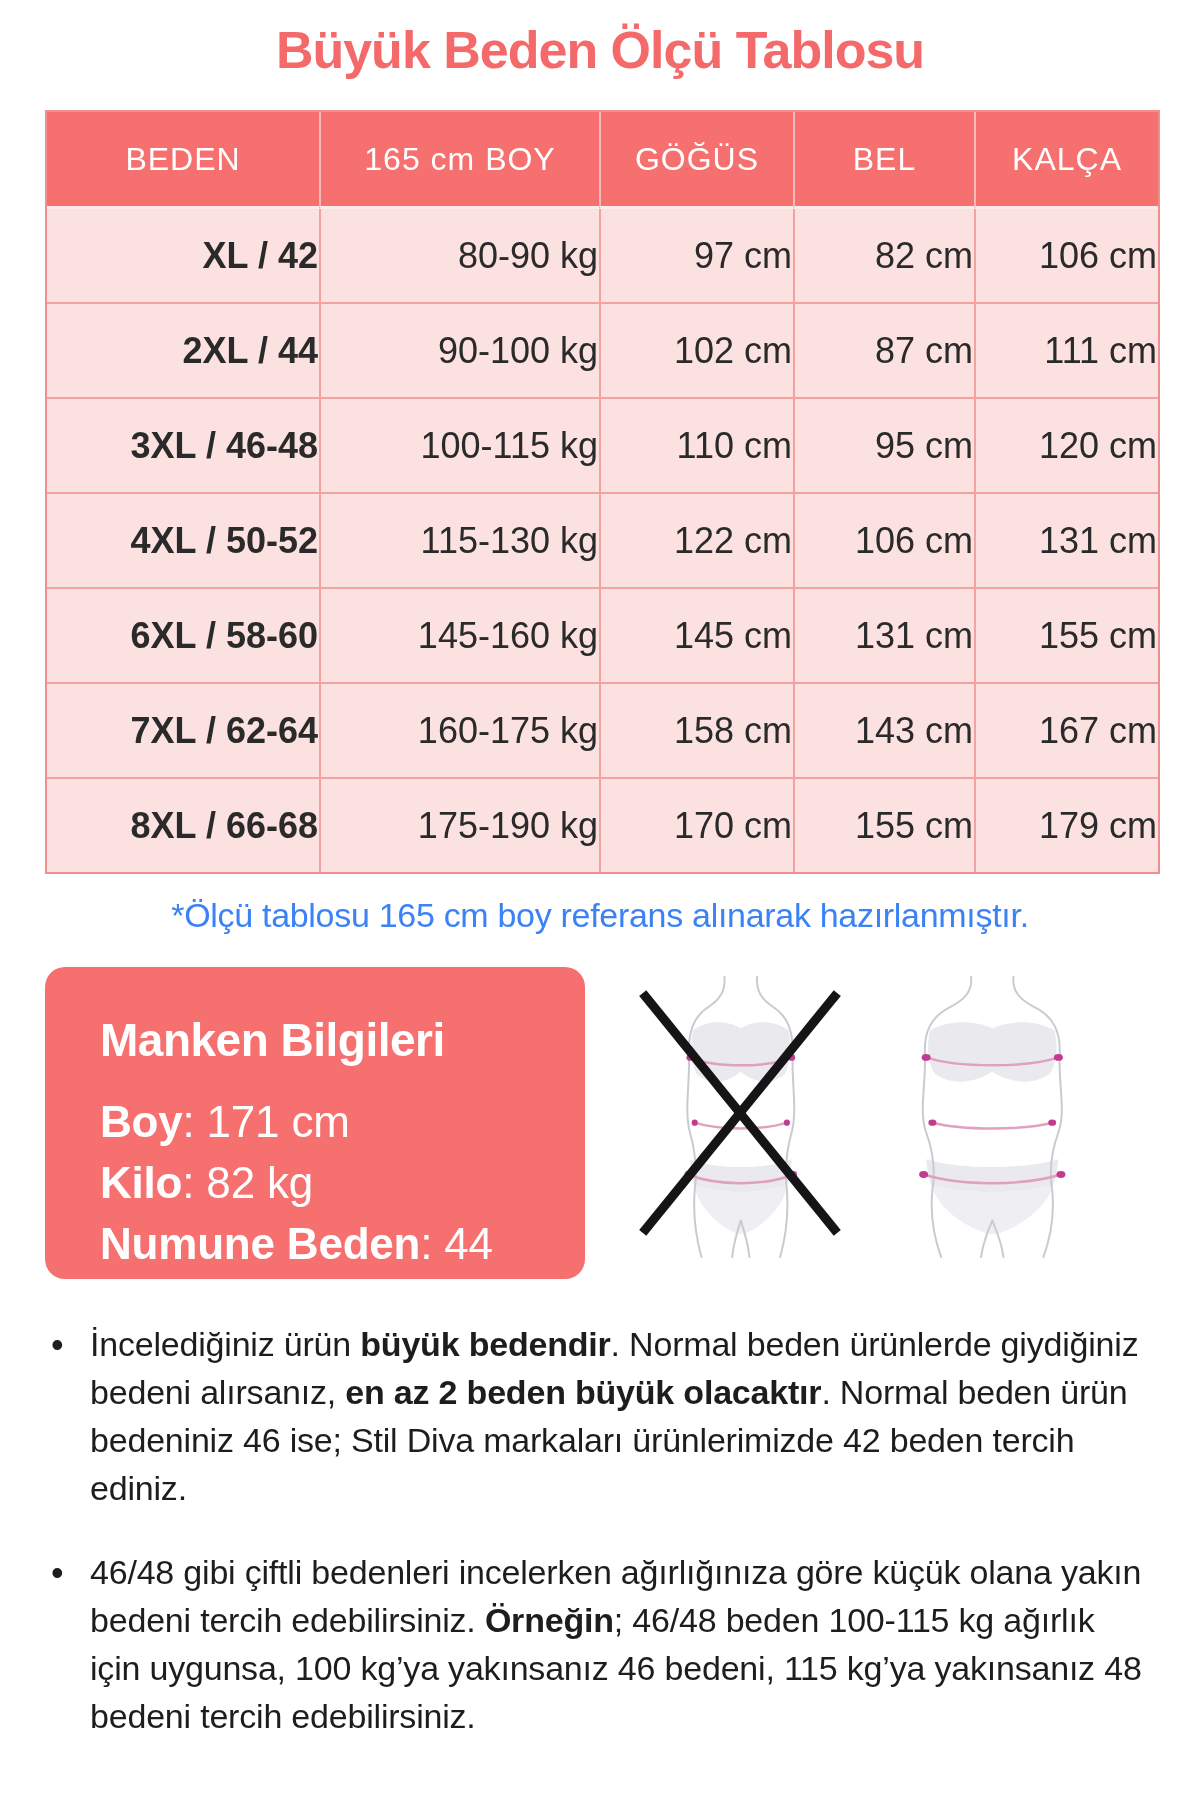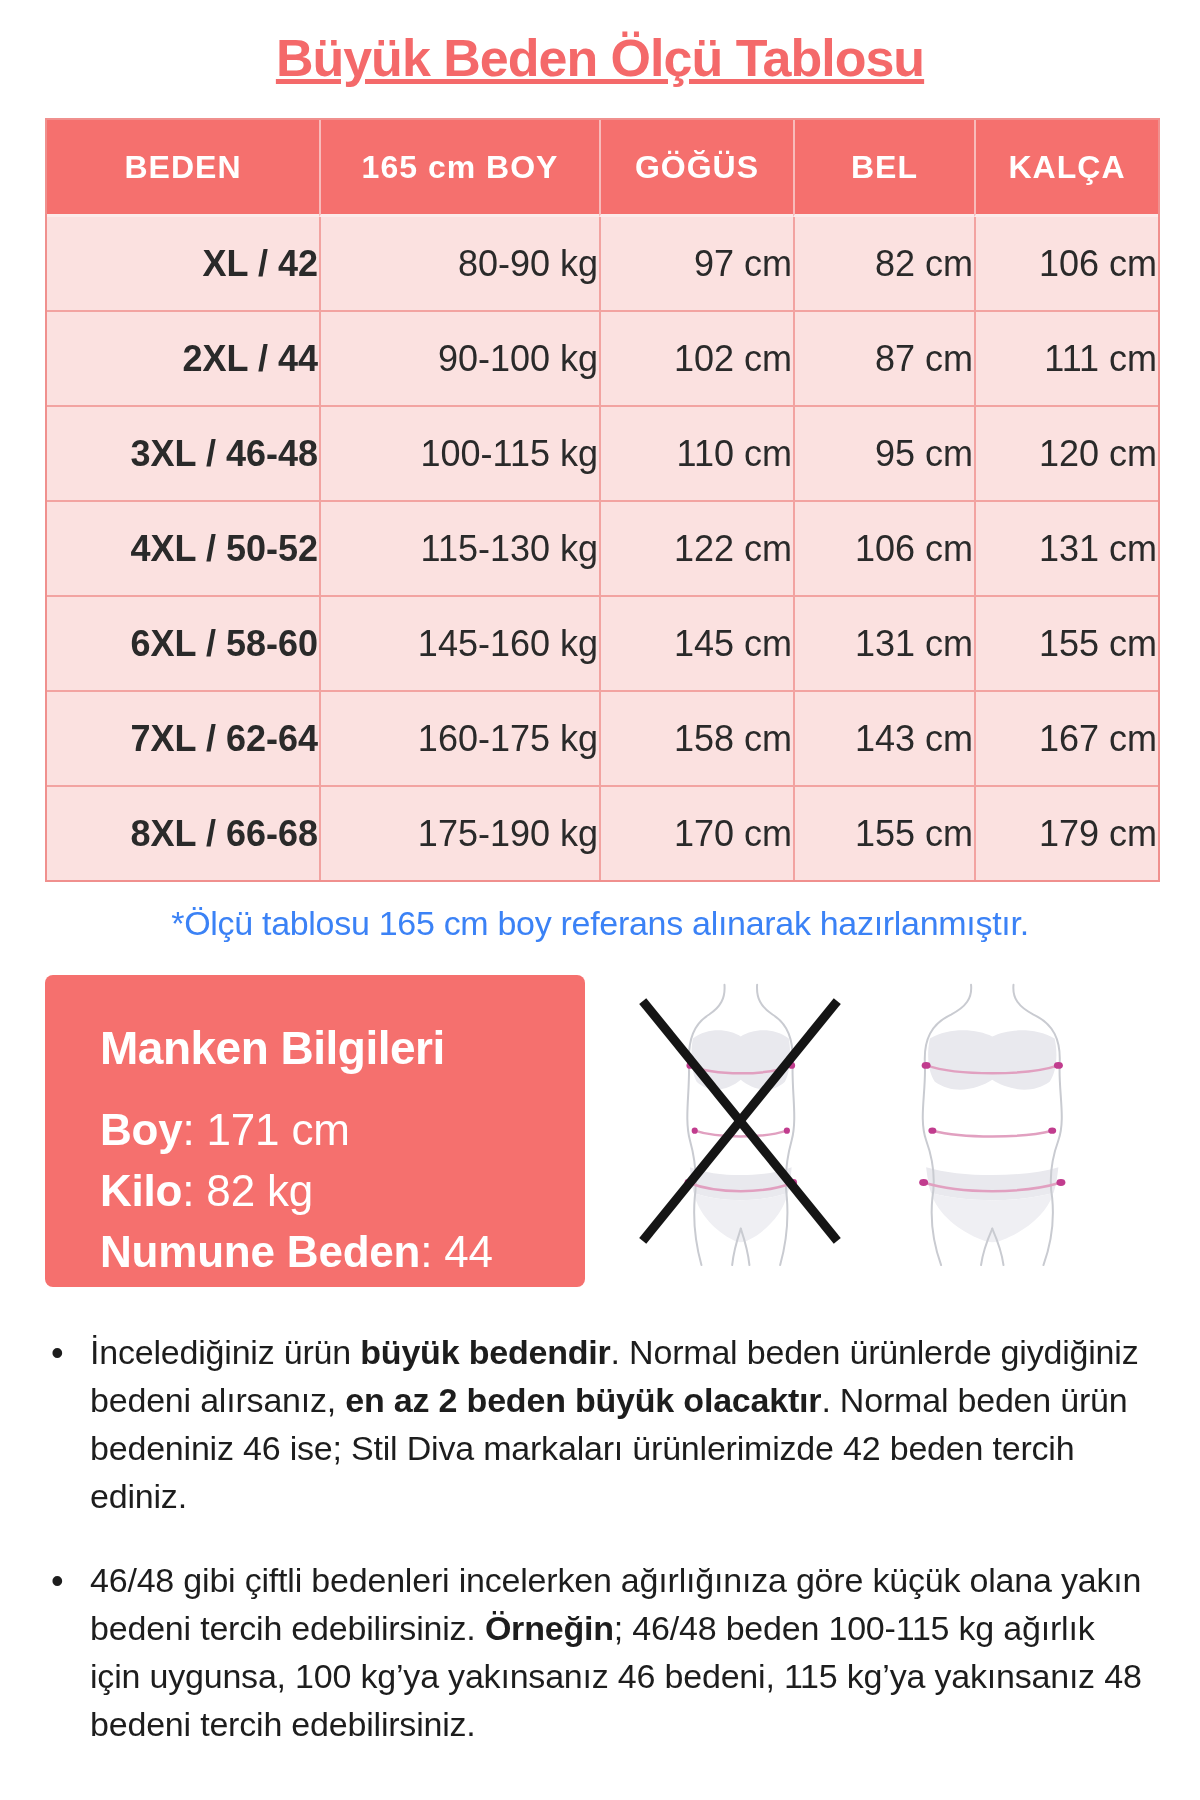--- a/index.html
+++ b/index.html
@@ -9,44 +9,43 @@
     height: 1800px;
     margin: 0 auto;
     background: #ffffff;
     overflow: hidden;
     font-family: "Liberation Sans", "DejaVu Sans", sans-serif;
     color: #222;
   }
   
   .page-title {
     margin: 0;
-    padding-top: 28px;
+    padding-top: 20px;
     text-align: center;
     font-size: 52px;
     font-weight: bold;
     letter-spacing: -1px;
     color: #F4696A;
-    text-decoration: underline;
   }
   
   table.size-table {
     margin: 30px 0 0 45px;
     width: 1115px;
     border-collapse: separate;
     border-spacing: 0;
     border: 2px solid #F0908E;
     background: #FBE1E0;
     table-layout: fixed;
   }
   table.size-table th {
     height: 92px;
     background: #F5706E;
     color: #ffffff;
     font-size: 32px;
-    font-weight: bold;
+    font-weight: normal;
     letter-spacing: 1px;
     text-align: center;
     vertical-align: middle;
     border-bottom: 3px solid #FCEBEA;
   }
   table.size-table th + th { border-left: 2px solid #F8BBBA; }
   table.size-table td {
     height: 91px;
     text-align: right;
     vertical-align: middle;
@@ -69,21 +68,21 @@
   .mid {
     display: flex;
     margin: 32px 40px 0 45px;
     height: 312px;
     align-items: stretch;
   }
   .model-card {
     width: 540px;
     box-sizing: border-box;
     background: #F5706E;
-    border-radius: 8px;
+    border-radius: 20px;
     color: #ffffff;
     padding: 46px 40px 0 55px;
     flex: none;
   }
   .model-card .card-title {
     font-size: 46px;
     font-weight: bold;
     letter-spacing: -0.5px;
     margin-bottom: 30px;
   }

